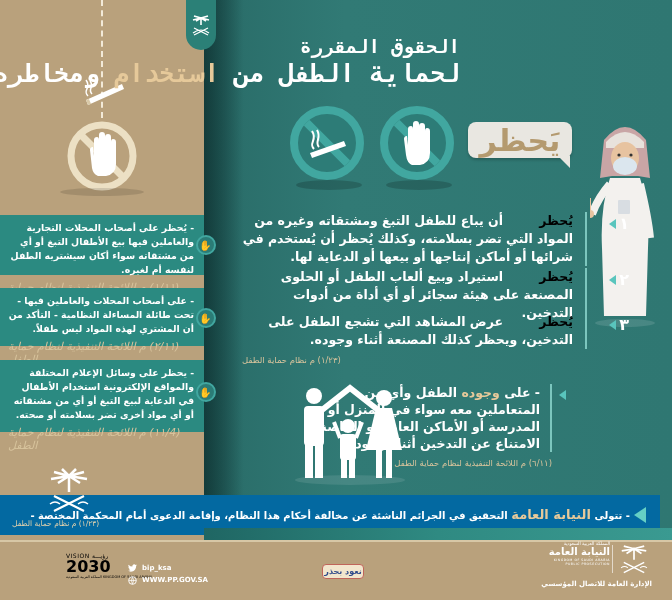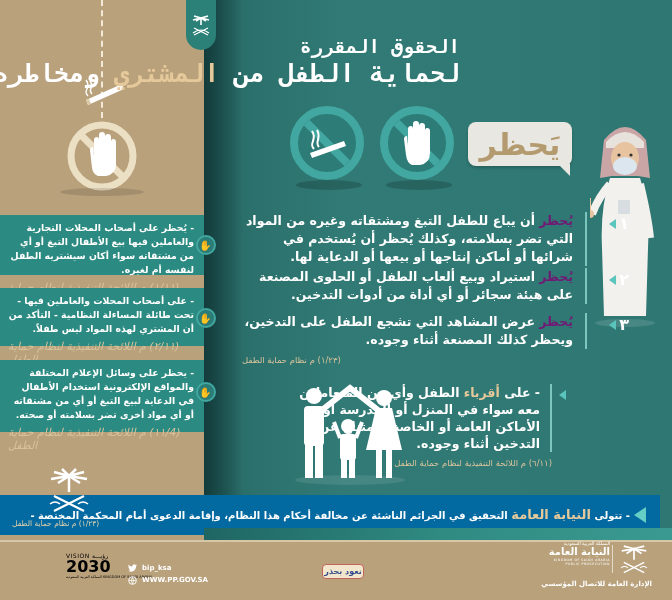--- a/index.html
+++ b/index.html
@@ -28,32 +28,32 @@
   .title-line2 { font-size: 25px; font-weight: bold; line-height: 32px; white-space: nowrap; }
   .title-accent { color: #e6c99a; }
 
   
   .prohib { position: absolute; width: 74px; height: 74px; border-radius: 50%; border: 8px solid #41a7a0;
     background: #2d7c77; display: flex; align-items: center; justify-content: center; overflow: hidden; }
   .prohib::after { content: ""; position: absolute; width: 8px; height: 74px; background: #41a7a0; transform: rotate(-45deg); }
   .prohib-shadow { position: absolute; height: 10px; border-radius: 50%; background: rgba(0,0,0,0.18); }
 
   
-  .bubble { position: absolute; left: 468px; top: 122px; width: 104px; height: 44px; background: #e9e7e1;
+  .bubble { position: absolute; left: 468px; top: 122px; width: 104px; height: 36px; background: #e9e7e1;
     border-radius: 8px; display: flex; align-items: center; justify-content: center; box-shadow: 0 2px 3px rgba(0,0,0,0.2); }
   .bubble::after { content: ""; position: absolute; right: 2px; bottom: -10px; border-left: 12px solid transparent; border-top: 12px solid #e9e7e1; }
   .bubble-text { font-size: 30px; font-weight: bold; color: #b49a6f; }
 
   
   .char { position: absolute; left: 590px; top: 118px; width: 70px; height: 210px; }
 
   
   .item { position: absolute; right: 85px; width: 345px; text-align: right; color: #fff; direction: rtl; }
   .item-text { font-size: 12.5px; font-weight: bold; line-height: 18px; padding-right: 12px; border-right: 2px solid #7cc6be; }
-  .item-text .kw { color: #701a75; }
+  .item-text .kw { color: #000000; margin-left: 32px; }
   .item-num { position: absolute; right: -42px; top: 2px; color: #fff; font-size: 16px; font-weight: bold; display: flex; align-items: center; gap: 3px; direction: ltr; }
   .num-arrow { width: 0; height: 0; border-top: 5px solid transparent; border-bottom: 5px solid transparent; border-right: 7px solid #59c5bd; }
   .ref { font-size: 8.5px; color: #d7c39c; margin-top: 6px; }
 
   
   .rel-block { position: absolute; right: 120px; top: 384px; width: 255px; text-align: right; color: #fff; direction: rtl; }
   .rel-text { font-size: 12.5px; font-weight: bold; line-height: 17px; padding-right: 10px; border-right: 2px solid #7cc6be; }
   .rel-text .kw { color: #e6c99a; }
   .rel-arrow { position: absolute; right: -14px; top: 6px; width: 0; height: 0; border-top: 5px solid transparent; border-bottom: 5px solid transparent; border-right: 7px solid #59c5bd; }
 
@@ -120,21 +120,21 @@
   <div class="emblem-tab">
     <svg width="22" height="24" viewBox="0 0 22 24">
       <path d="M11 12 L11 4 M11 5 L4 3 M11 5 L18 3 M11 5 L6 8 M11 5 L16 8 M11 5 L3 7 M11 5 L19 7" stroke="#fff" stroke-width="1.6"></path>
       <path d="M3 20 Q11 14 19 20 M19 20 Q11 14 3 20" stroke="#fff" stroke-width="1.2" fill="none"></path>
       <path d="M4 22 L18 15 M18 22 L4 15" stroke="#fff" stroke-width="1.2"></path>
     </svg>
   </div>
 
   <div class="title-block">
     <div class="title-line1">الحقوق المقررة</div>
-    <div class="title-line2"><span>لحماية الطفل من </span><span class="title-accent">المشتري</span><span> ومخاطره</span></div>
+    <div class="title-line2"><span>لحماية الطفل من </span><span class="title-accent">استخدام</span><span> ومخاطره</span></div>
   </div>
 
   <div class="prohib" style="left:290px;top:106px">
     <svg width="46" height="40" viewBox="0 0 46 40" style="position:relative;z-index:1">
       <path d="M6 30 L40 18 L42 23 L8 35 Z" fill="#fff"></path>
       <path d="M10 26 C4 20 14 17 8 8 M15 24 C10 19 18 15 13 7" stroke="#fff" stroke-width="2" fill="none"></path>
     </svg>
   </div>
   <div class="prohib-shadow" style="left:296px;top:180px;width:66px"></div>
 
@@ -203,21 +203,21 @@
       <rect x="96" y="70" width="6" height="28" fill="#fff"></rect>
     <circle cx="58" cy="46" r="7" fill="#fff"></circle>
     <rect x="50" y="54" width="16" height="26" rx="3" fill="#fff"></rect>
     <path d="M50 58 L44 42 M66 58 L72 42" stroke="#fff" stroke-width="4"></path>
     <rect x="51" y="78" width="6" height="20" fill="#fff"></rect>
       <rect x="59" y="78" width="6" height="20" fill="#fff"></rect>
   </svg>
 
   <div class="rel-block">
     <span class="rel-arrow"></span>
-    <div class="rel-text"><span>- على </span><span class="kw">أقرباء</span><span> الطفل وأي من المتعاملين معه سواء في المنزل أو المدرسة أو الأماكن العامة أو الخاصة الامتناع عن التدخين أثناء وجوده.</span></div>
+    <div class="rel-text"><span>- على </span><span class="kw">وجوده</span><span> الطفل وأي من المتعاملين معه سواء في المنزل أو المدرسة أو الأماكن العامة أو الخاصة الامتناع عن التدخين أثناء وجوده.</span></div>
     <div class="ref" style="text-align:right">(٦/١١) م اللائحة التنفيذية لنظام حماية الطفل</div>
   </div>
 
   <div class="lcard" style="top:215px;height:60px">
     <div class="lcard-text">- يُحظر على أصحاب المحلات التجارية والعاملين فيها بيع الأطفال التبغ أو أي من مشتقاته سواء أكان سيشتريه الطفل لنفسه أم لغيره.</div>
     <div class="lcard-ref" style="text-align:left">(١/١١) م اللائحة التنفيذية لنظام حماية الطفل</div>
   </div>
   <div class="lcard-icon" style="top:235px">
       <span style="color:#bfeee8;font-size:10px">✋</span>
     </div>

